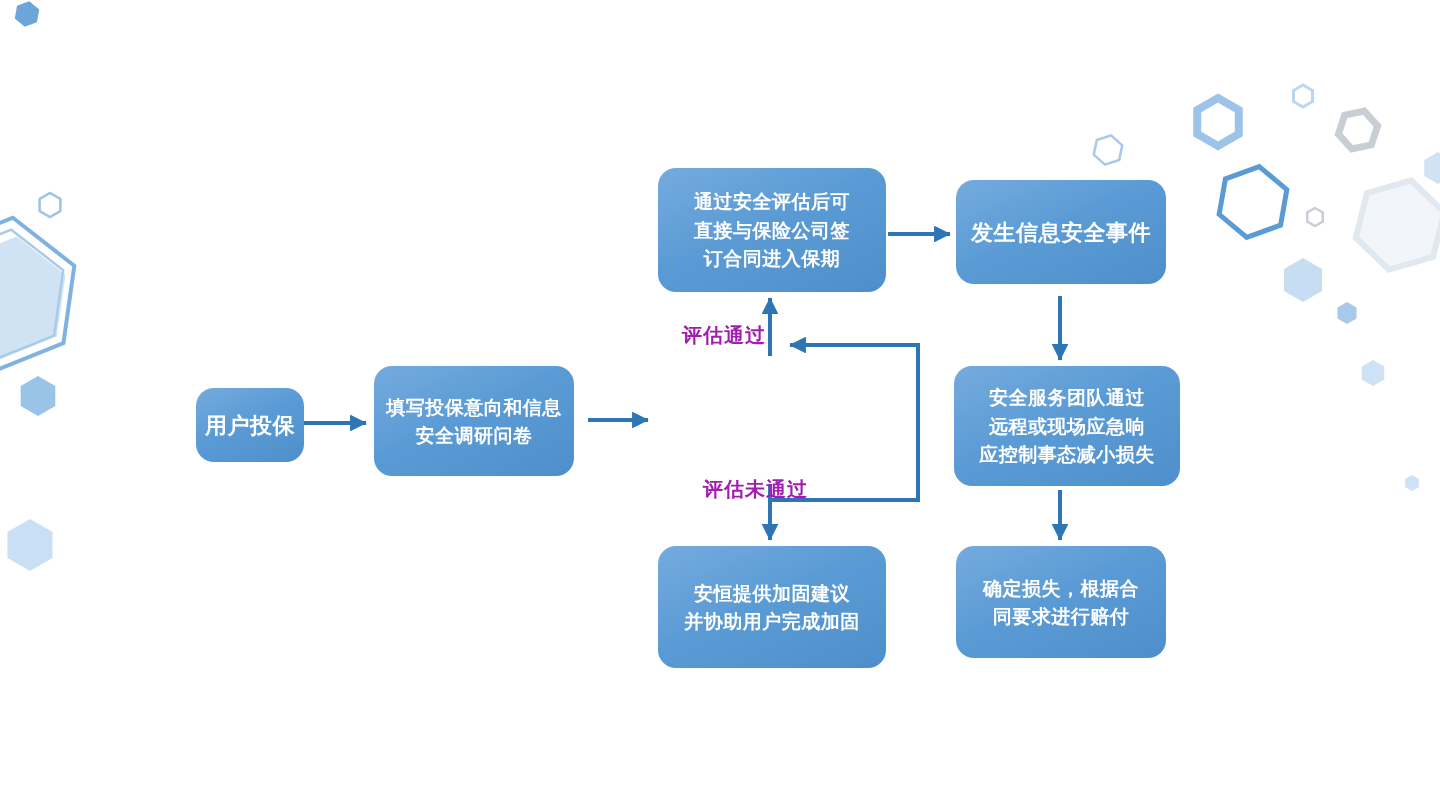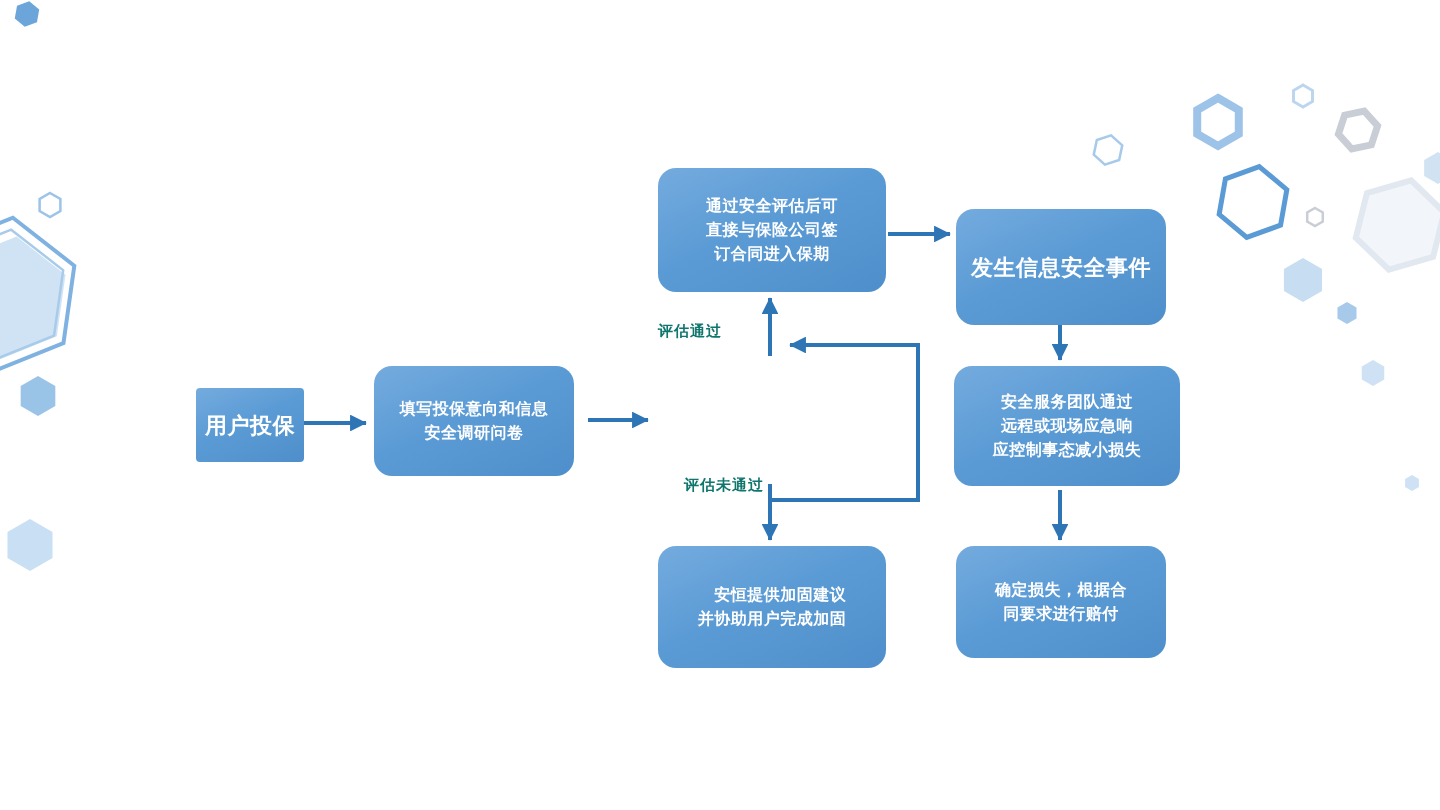--- a/index.html
+++ b/index.html
@@ -3,34 +3,34 @@
 <meta charset="utf-8">
 <style>
   html,body{margin:0;padding:0;background:#ffffff;}
   .canvas{
     position:relative;width:1440px;height:810px;overflow:hidden;background:#ffffff;
     font-family:"DejaVu Sans","Liberation Sans",sans-serif;
   }
   .layer{position:absolute;left:0;top:0;width:1440px;height:810px;}
   .node{
     position:absolute;display:flex;align-items:center;justify-content:center;
-    text-align:center;color:#ffffff;font-weight:bold;font-size:16px;line-height:1.5;
+    text-align:center;color:#ffffff;font-weight:bold;font-size:19px;line-height:1.5;
     white-space:pre-line;border-radius:18px;letter-spacing:0.5px;
     background:linear-gradient(155deg,#74ABDE 0%,#5B9BD5 45%,#4E8FCB 100%);
   }
-  .node.small{border-radius:4px;font-size:22px;}
+  .node.small{border-radius:18px;font-size:22px;}
   .diamond{
     position:absolute;display:flex;align-items:center;justify-content:center;
     text-align:center;color:#ffffff;font-weight:bold;font-size:21px;letter-spacing:1px;
     clip-path:polygon(50% 0%,100% 50%,50% 100%,0% 50%);
     background:linear-gradient(155deg,#3D82C2 0%,#2E75B6 60%,#2A6CAB 100%);
   }
   .edge-label{
-    position:absolute;color:#0f766e;font-weight:bold;font-size:15px;
-    text-align:left;letter-spacing:1px;
+    position:absolute;color:#a21caf;font-weight:bold;font-size:20px;
+    text-align:right;letter-spacing:1px;
   }
 </style>
 </head>
 <body>
 
 <div class="canvas">
 
   <svg class="layer" viewBox="0 0 1440 810">
     <defs>
       <polygon id="hex" points="0,-1 0.866,-0.5 0.866,0.5 0,1 -0.866,0.5 -0.866,-0.5" vector-effect="non-scaling-stroke"></polygon>
@@ -79,29 +79,29 @@
   <div class="node small" style="left:196px;top:388px;width:108px;height:74px;">用户投保</div>
 
   <div class="node" style="left:374px;top:366px;width:200px;height:110px;">填写投保意向和信息
 安全调研问卷</div>
 
 
   <div class="node" style="left:658px;top:168px;width:228px;height:124px;">通过安全评估后可
 直接与保险公司签
 订合同进入保期</div>
 
-  <div class="node" style="left:956px;top:180px;width:210px;height:116px;font-size:22px;margin-top:29px;">发生信息安全事件</div>
+  <div class="node" style="left:956px;top:180px;width:210px;height:104px;font-size:22px;">发生信息安全事件</div>
 
   <div class="node" style="left:956px;top:546px;width:210px;height:112px;">确定损失，根据合
 同要求进行赔付</div>
 
   <div class="node" style="left:954px;top:366px;width:226px;height:120px;">安全服务团队通过
 远程或现场应急响
 应控制事态减小损失</div>
 
-  <div class="node" style="left:658px;top:546px;width:228px;height:122px;text-align:right;">安恒提供加固建议
+  <div class="node" style="left:658px;top:546px;width:228px;height:122px;">安恒提供加固建议
 并协助用户完成加固</div>
 
   <div class="edge-label" style="left:658px;top:322px;width:108px;">评估通过</div>
 
   <div class="edge-label" style="left:684px;top:476px;width:124px;">评估未通过</div>
 
 </div>
 
 </body></html>

